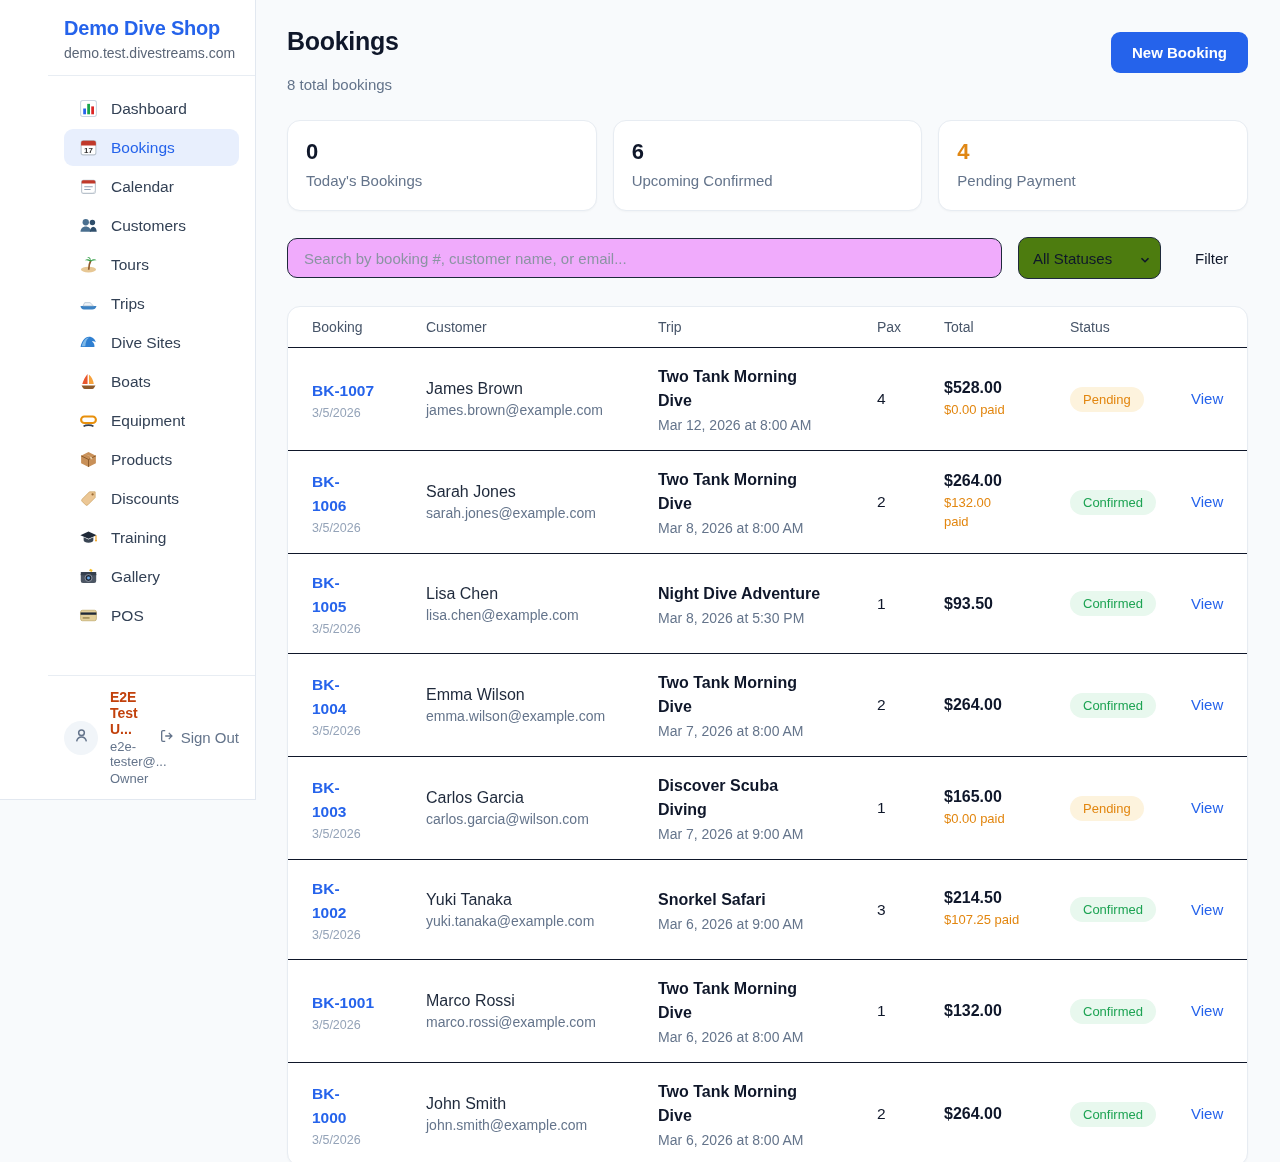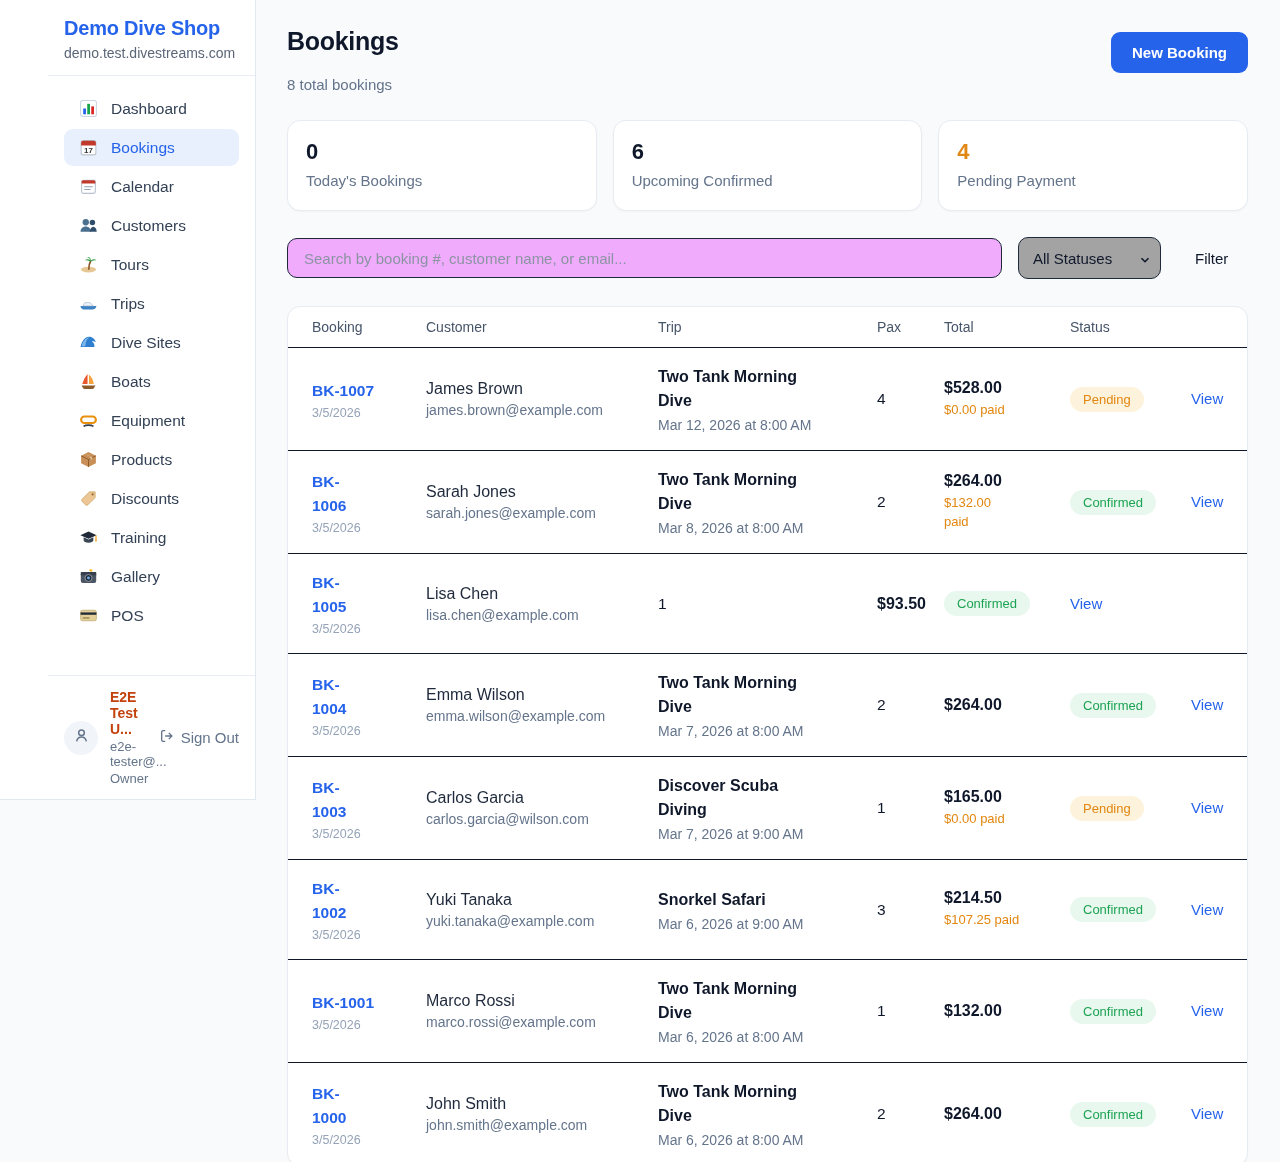--- a/index.html
+++ b/index.html
@@ -70,21 +70,21 @@
   .toolbar { display:flex; align-items:center; margin-top:26px; }
   .search-input {
     flex:0 0 715px; height:40px; border:1px solid #1e293b; border-radius:10px;
     padding:0 16px; font-size:15px; font-family:inherit; color:#0f172a; background:#f0abfc;
   }
   .search-input::placeholder { color:#8b94a3; }
   .select-wrap { position:relative; margin-left:16px; }
   .status-select {
     appearance:none; -webkit-appearance:none;
     width:143px; height:42px; border:1px solid #1e293b; border-radius:10px;
-    background:#a3a3a3; font-size:15px; font-family:inherit; color:#0f172a;
+    background:#4d7c0f; font-size:15px; font-family:inherit; color:#0f172a;
     padding:0 30px 0 14px; cursor:pointer;
   }
   .select-chevron { position:absolute; right:10px; top:15px; width:12px; height:12px; pointer-events:none; }
   .filter-btn {
     background:none; border:none; font-family:inherit; font-size:15px; color:#0f172a;
     font-weight:500; margin-left:34px; cursor:pointer;
   }
   
   .table-card {
     margin-top:27px; background:#ffffff; border:1px solid #e7ecf2; border-radius:13px;
@@ -397,20 +397,24 @@
     <div class="tgrid trow">
       <div>
         <div class="bk-id">BK-
 1005</div>
         <div class="bk-date">3/5/2026</div>
       </div>
       <div>
         <div class="cust-name">Lisa Chen</div>
         <div class="cust-email">lisa.chen@example.com</div>
       </div>
+      <div class="cell-trip">
+        <div class="trip-name">Night Dive Adventure</div>
+        <div class="trip-date">Mar 8, 2026 at 5:30 PM</div>
+      </div>
       <div class="pax">1</div>
       <div>
         <div class="total">$93.50</div>
 
       </div>
       <div>
         <span class="badge badge-confirmed">Confirmed</span>
       </div>
       <div>
         <a class="view-link">View</a>

